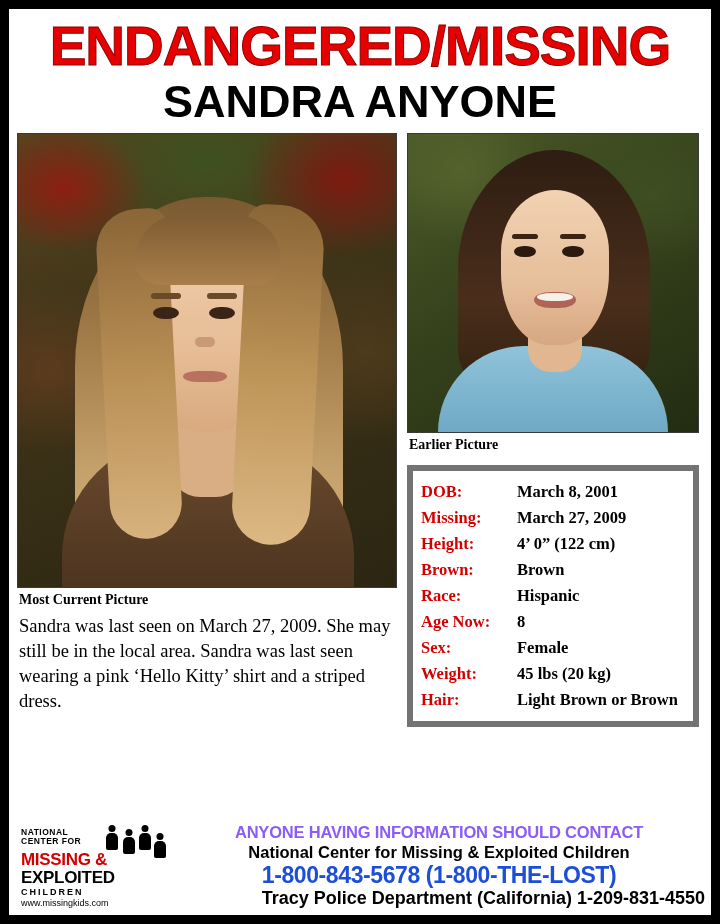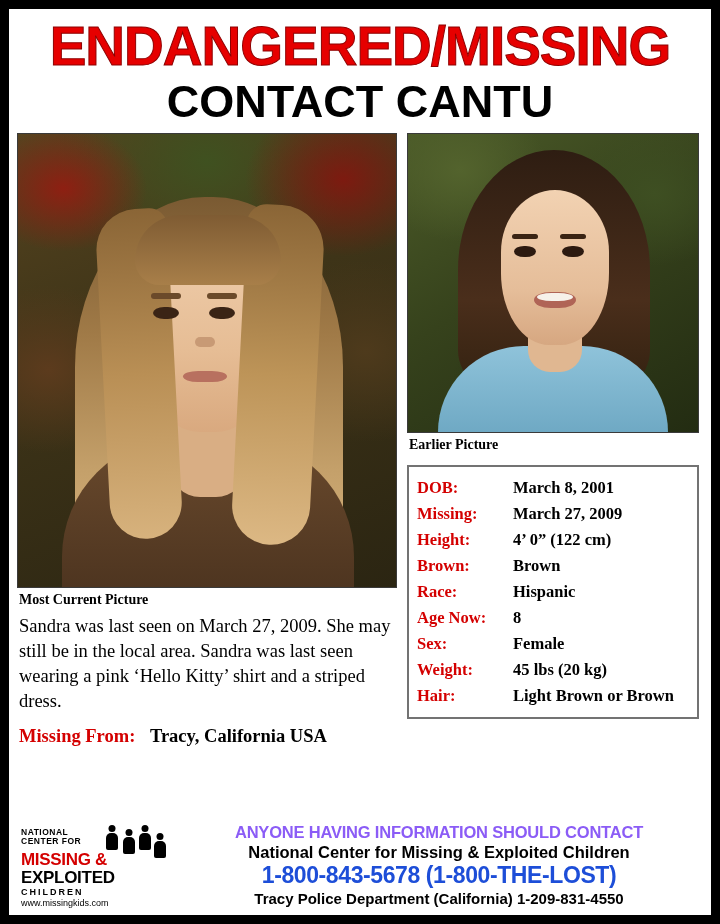--- a/index.html
+++ b/index.html
@@ -281,21 +281,21 @@
   }
   .missing-from .label {
     color: #d40000;
   }
   .missing-from .value {
     color: #000;
     margin-left: 10px;
   }
   
   .stats-box {
-    border: 2px solid #737373;
+    border: 6px solid #737373;
     box-sizing: border-box;
     width: 292px;
     margin-top: 12px;
     padding: 8px 6px 8px 8px;
   }
   .stats-table {
     width: 100%;
     border-collapse: collapse;
   }
   .stats-table td {
@@ -439,32 +439,33 @@
     font-family: "Liberation Sans", sans-serif;
     font-weight: bold;
     font-size: 23px;
     line-height: 27px;
     color: #1d4ed8;
     letter-spacing: -0.4px;
   }
   .contact-l4 {
     font-family: "Liberation Sans", sans-serif;
     font-weight: bold;
-    font-size: 15px;
+    font-size: 18px;
     line-height: 19px;
     color: #000;
+    text-align: right;
   }
 </style>
 </head>
 <body>
 
 <div class="poster">
 
   <div class="headline">ENDANGERED/MISSING</div>
-  <div class="name">CONTACT CANTU</div>
+  <div class="name">SANDRA ANYONE</div>
 
   <div class="body-row">
 
     <div class="left-col">
 
       <div class="photo-main">
         <div class="bg-foliage-main"></div>
         <div class="portrait-main">
           <div class="pm-hair-back"></div>
           <div class="pm-shoulders"></div>
@@ -478,24 +479,20 @@
           <div class="pm-eye l"></div>
           <div class="pm-eye r"></div>
           <div class="pm-nose"></div>
           <div class="pm-mouth"></div>
         </div>
       </div>
       <div class="caption">Most Current Picture</div>
 
       <div class="description">Sandra was last seen on March 27, 2009.  She may still be in the local area.  Sandra was last seen wearing a pink ‘Hello Kitty’ shirt and a striped dress.</div>
 
-      <div class="missing-from">
-        <span class="label">Missing From:</span>
-        <span class="value">Tracy, California  USA</span>
-      </div>
 
     </div>
 
     <div class="right-col">
 
       <div class="photo-earlier">
         <div class="bg-foliage-earlier"></div>
         <div class="portrait-earlier">
           <div class="pe-hair"></div>
           <div class="pe-shoulders"></div>

